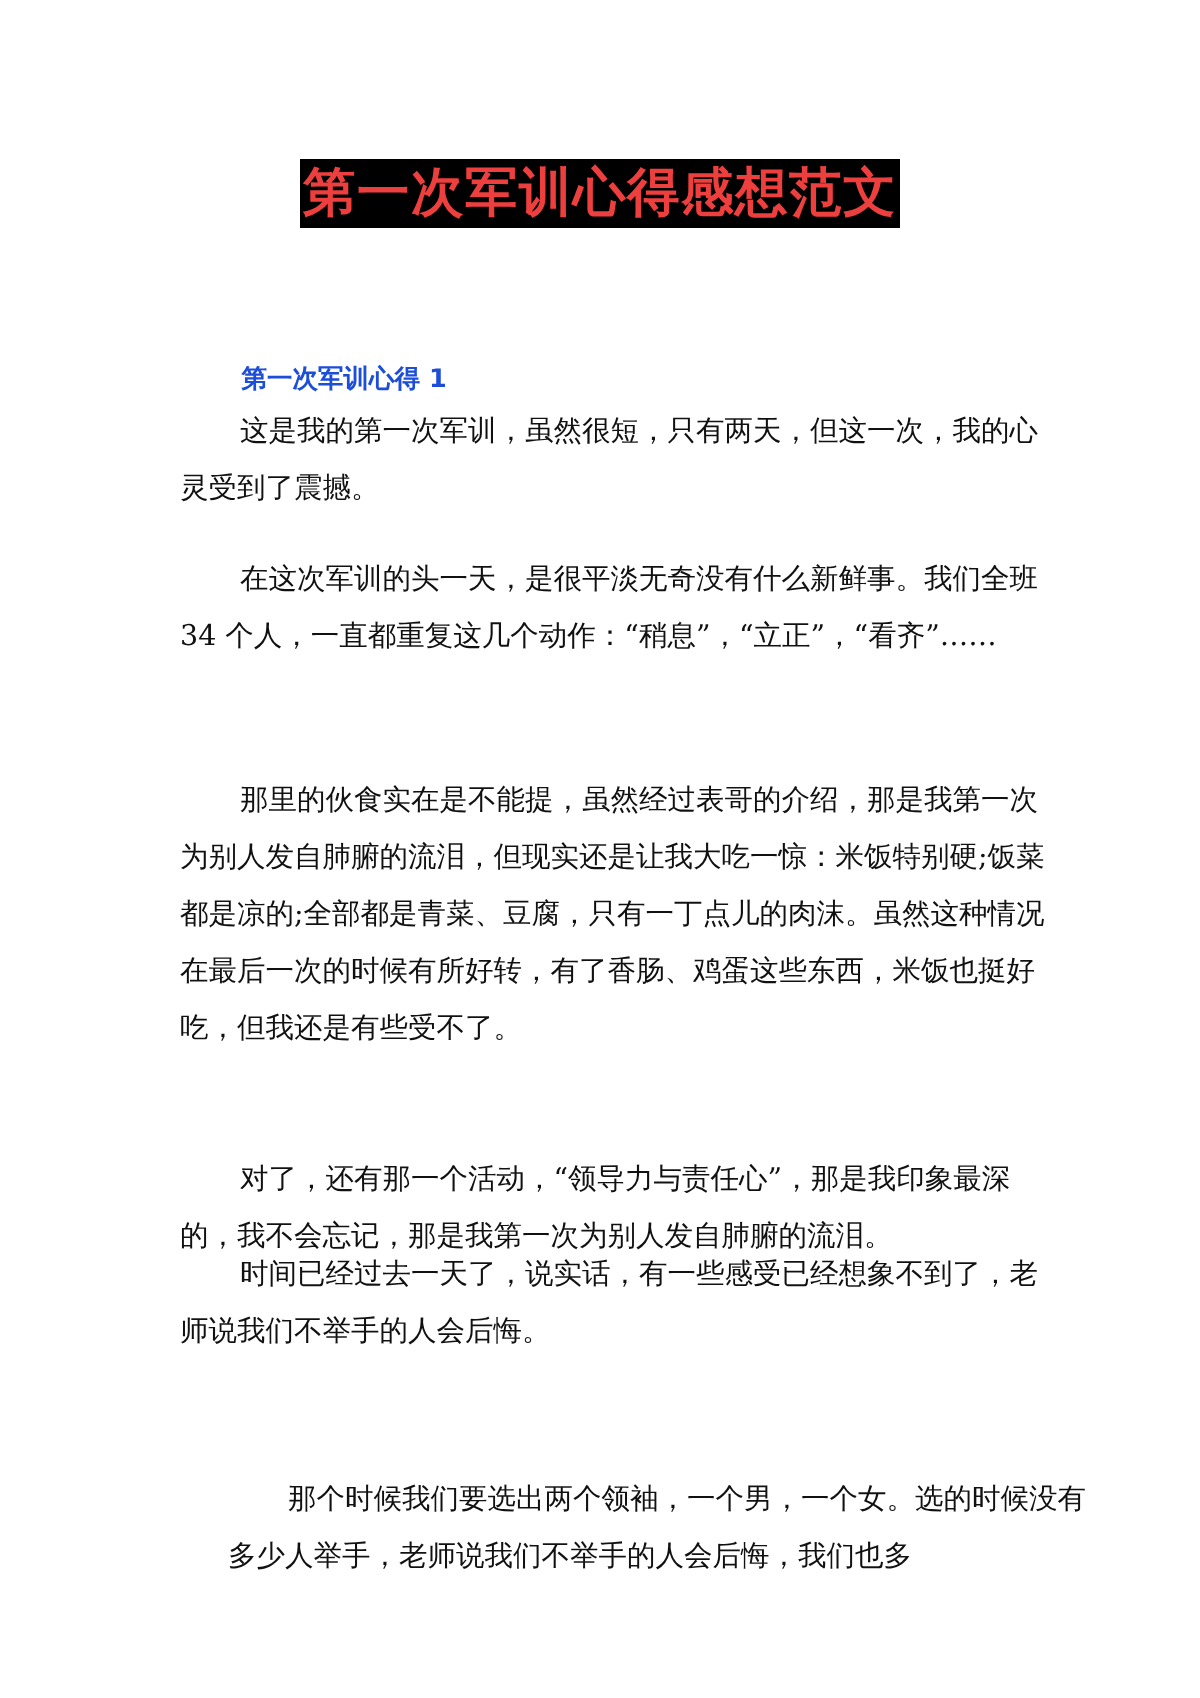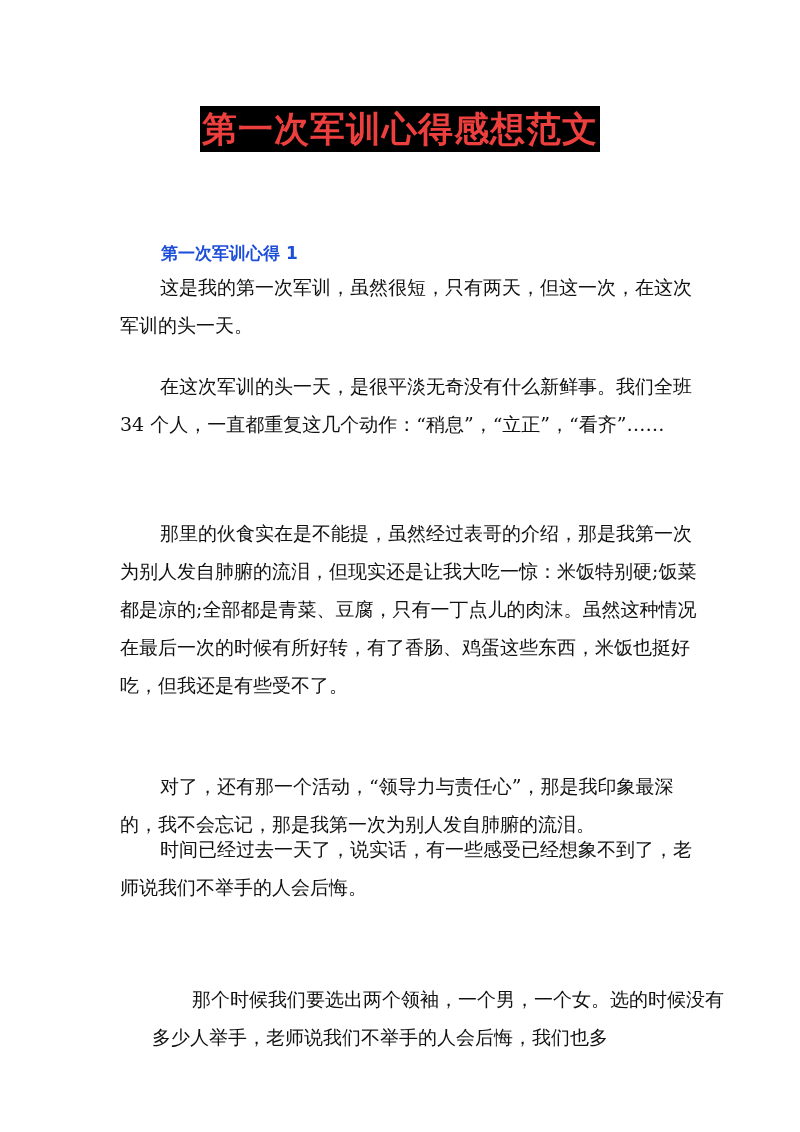--- a/index.html
+++ b/index.html
@@ -17,18 +17,18 @@
 </style>
 </head>
 <body>
 
 <div class="title-wrap">
   <span class="title">第一次军训心得感想范文</span>
 </div>
 
 <div class="subhead">第一次军训心得 1</div>
 
-<p class="para" style="top:268px;">这是我的第一次军训，虽然很短，只有两天，但这一次，在这次军训的头一天。</p>
+<p class="para" style="top:268px;">这是我的第一次军训，虽然很短，只有两天，但这一次，我的心灵受到了震撼。</p>
 <p class="para" style="top:367px;">在这次军训的头一天，是很平淡无奇没有什么新鲜事。我们全班 34 个人，一直都重复这几个动作：“稍息”，“立正”，“看齐”……</p>
 <p class="para" style="top:514px;">那里的伙食实在是不能提，虽然经过表哥的介绍，那是我第一次为别人发自肺腑的流泪，但现实还是让我大吃一惊：米饭特别硬;饭菜都是凉的;全部都是青菜、豆腐，只有一丁点儿的肉沫。虽然这种情况在最后一次的时候有所好转，有了香肠、鸡蛋这些东西，米饭也挺好吃，但我还是有些受不了。</p>
 <p class="para" style="top:767px;">对了，还有那一个活动，“领导力与责任心”，那是我印象最深的，我不会忘记，那是我第一次为别人发自肺腑的流泪。</p>
 <p class="para" style="top:830px;">时间已经过去一天了，说实话，有一些感受已经想象不到了，老师说我们不举手的人会后悔。</p>
 <p class="para" style="top:980px;margin-left:32px;">那个时候我们要选出两个领袖，一个男，一个女。选的时候没有多少人举手，老师说我们不举手的人会后悔，我们也多</p>
 
 </body></html>

